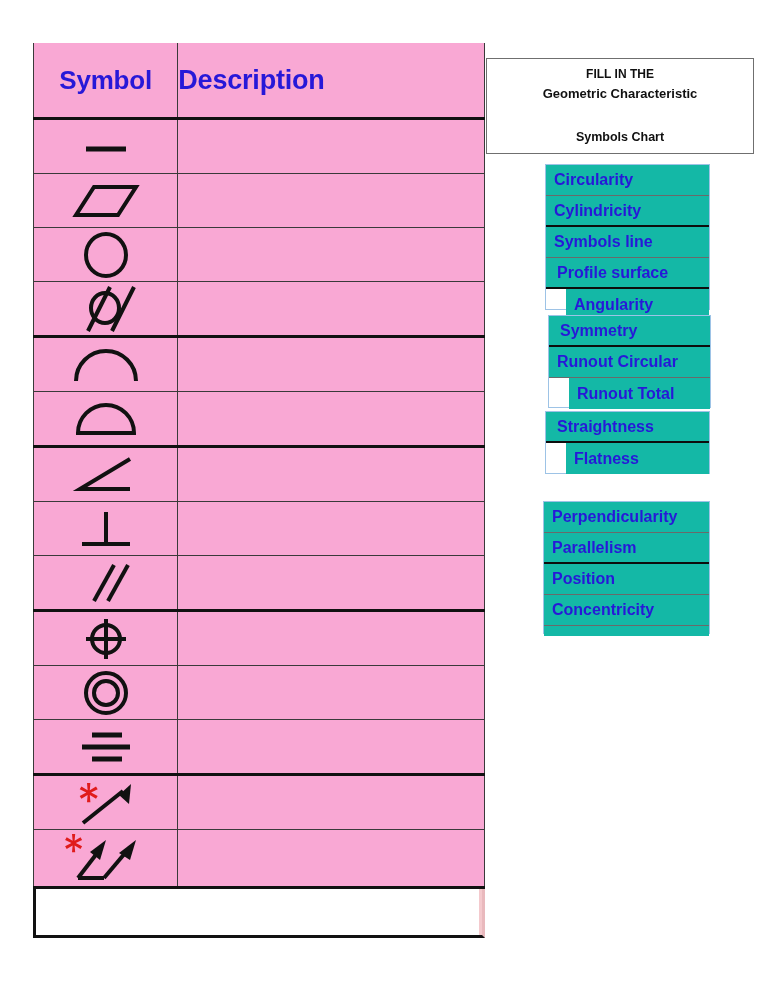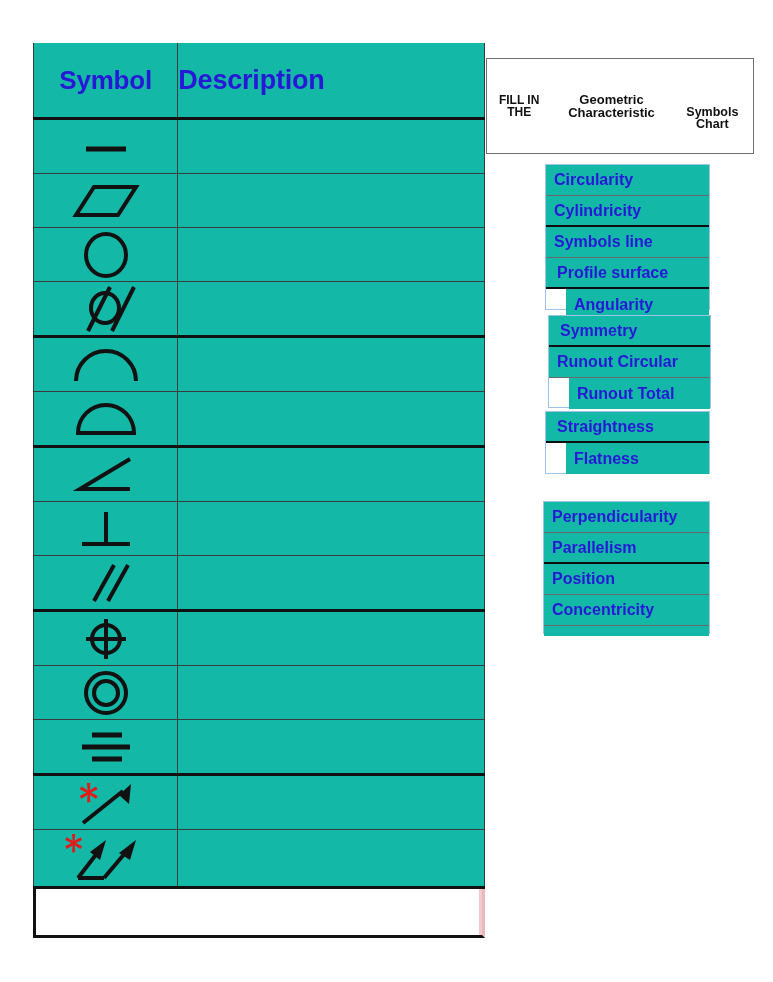--- a/index.html
+++ b/index.html
@@ -16,21 +16,21 @@
   #symbol-table{
     position:absolute;
     left:33px; top:43px;
     width:452px;
     border-collapse:collapse;
     background:#fff;
   }
   #symbol-table td{
     border:1px solid #3a3a3a;
     padding:0;
-    background:#14b8a6;
+    background:#f9a8d4;
   }
   #symbol-table .col-sym{width:144px;}
   #symbol-table .col-desc{width:306px;}
 
   
   #table-wrap{
     position:absolute;left:33px;top:43px;
     width:452px;height:895px;
     border-left:3px solid #111;
     border-right:3px solid #e9b9bd;
@@ -70,21 +70,21 @@
 
   
   #title-box{
     position:absolute;
     left:486px; top:58px;
     width:268px; height:96px;
     border:1px solid #6f6f6f;
     background:#fff;
     box-sizing:border-box;
     display:flex;
-    flex-direction:row;
+    flex-direction:column;
     justify-content:space-around;
     align-items:center;
     padding:6px 4px;
   }
   #title-box .tline{
     font-family:"Liberation Sans",sans-serif;
     font-weight:bold;
     color:#101010;
     font-size:12.5px;
     text-align:center;

